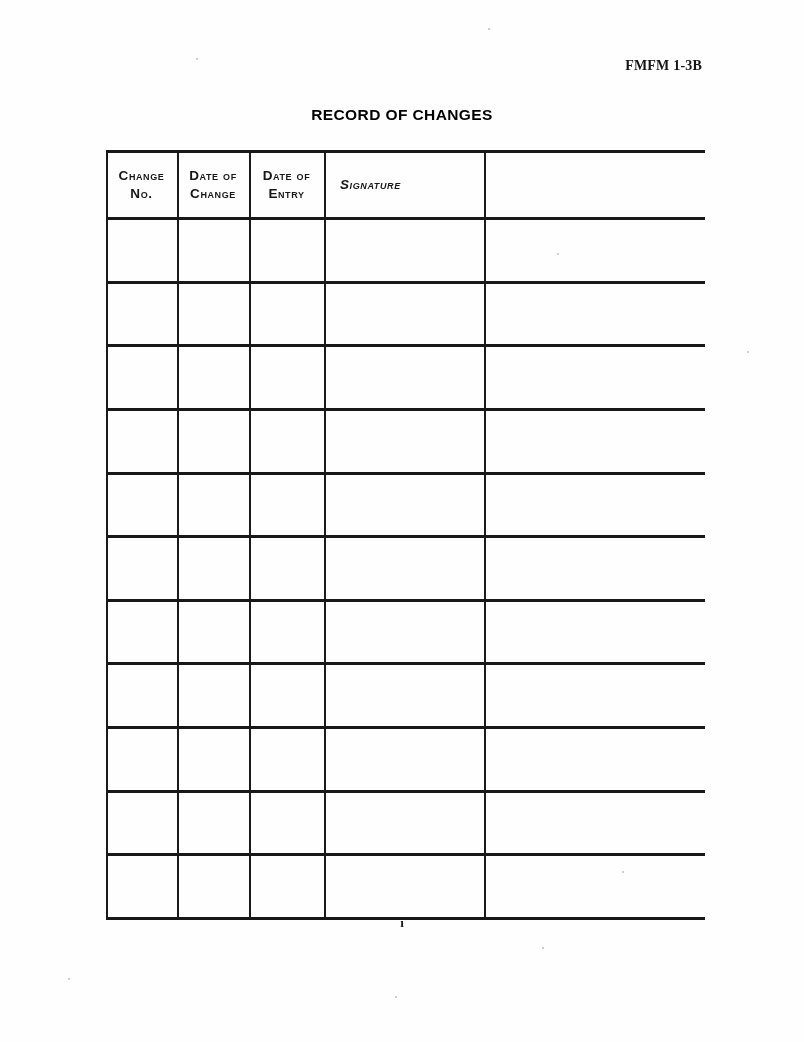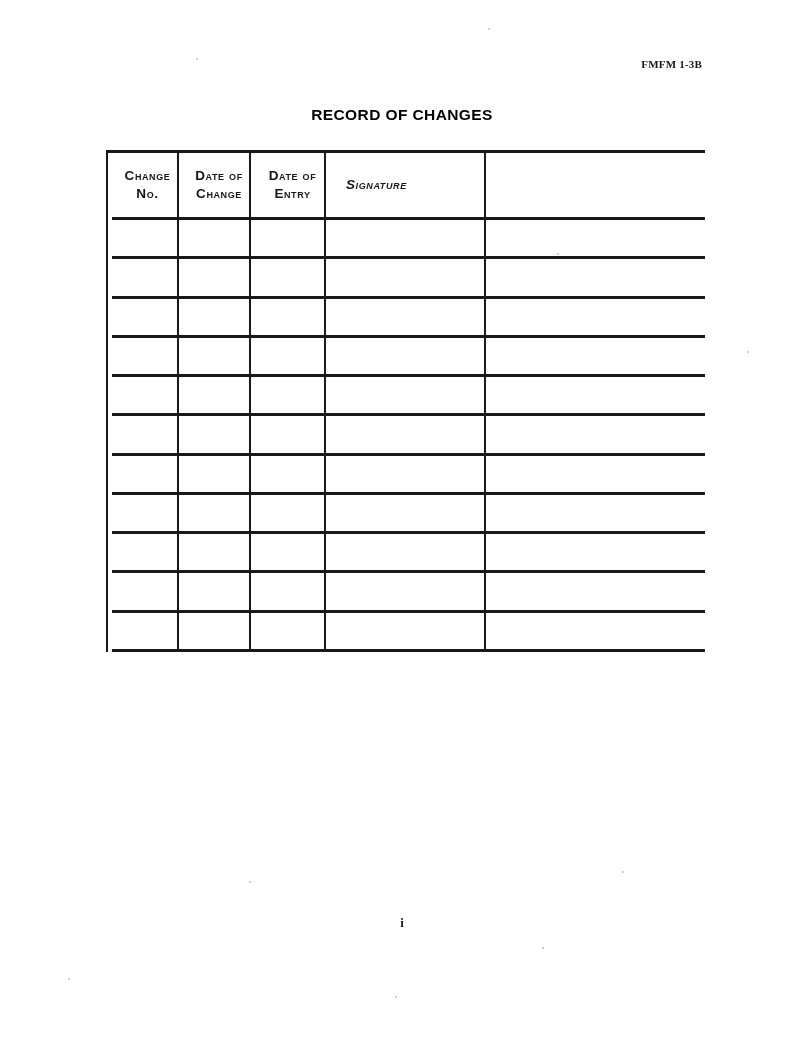--- a/index.html
+++ b/index.html
@@ -14,21 +14,21 @@
     color: #121212;
   }
 
   
   .doc-ref {
     position: absolute;
     top: 58px;
     right: 102px;
     font-family: "Liberation Serif", serif;
     font-weight: bold;
-    font-size: 11px;
+    font-size: 14px;
     letter-spacing: 0.2px;
     color: #151515;
   }
 
   
   .page-title {
     position: absolute;
     top: 106px;
     left: 0;
     width: 100%;
@@ -38,26 +38,25 @@
     letter-spacing: 0.4px;
     color: #000000;
   }
 
   
   .roc-table {
     position: absolute;
     left: 106px;
     top: 150px;
     width: 599px;
-    height: 502px;
+    height: 770px;
     box-sizing: border-box;
     border-top: 3px solid #181818;
     display: flex;
     flex-direction: column;
-    padding-left: 6px;
   }
 
   
   .vline {
     position: absolute;
     top: 0;
     bottom: 0;
     width: 2px;
     background: #1a1a1a;
     z-index: 2;

